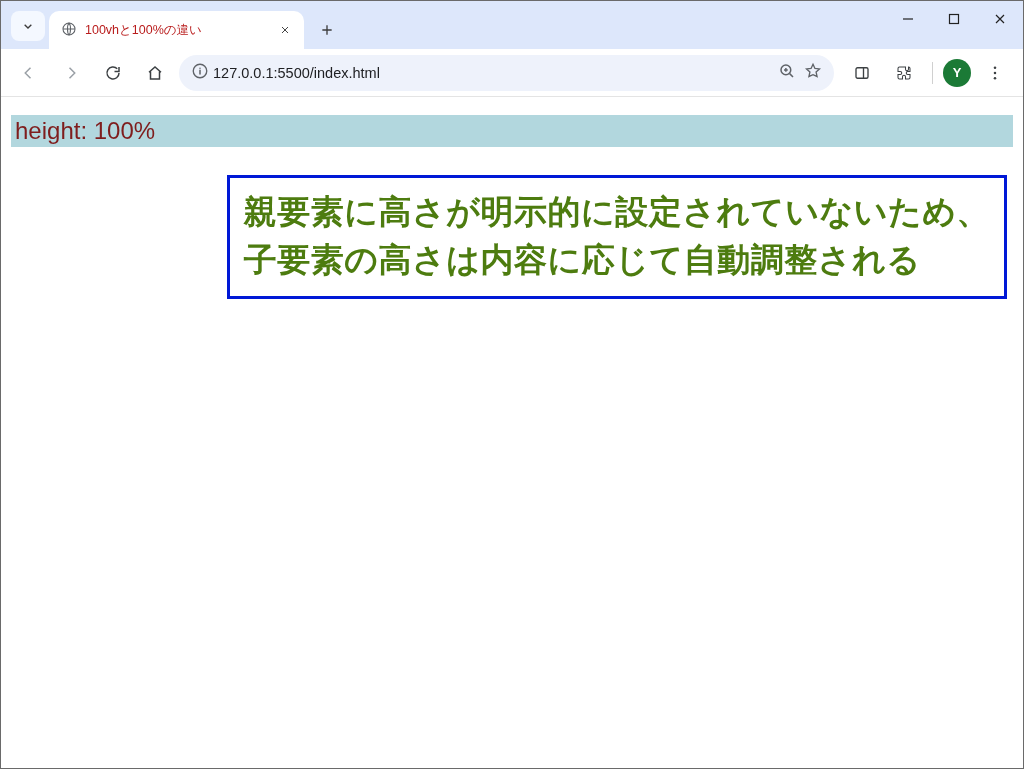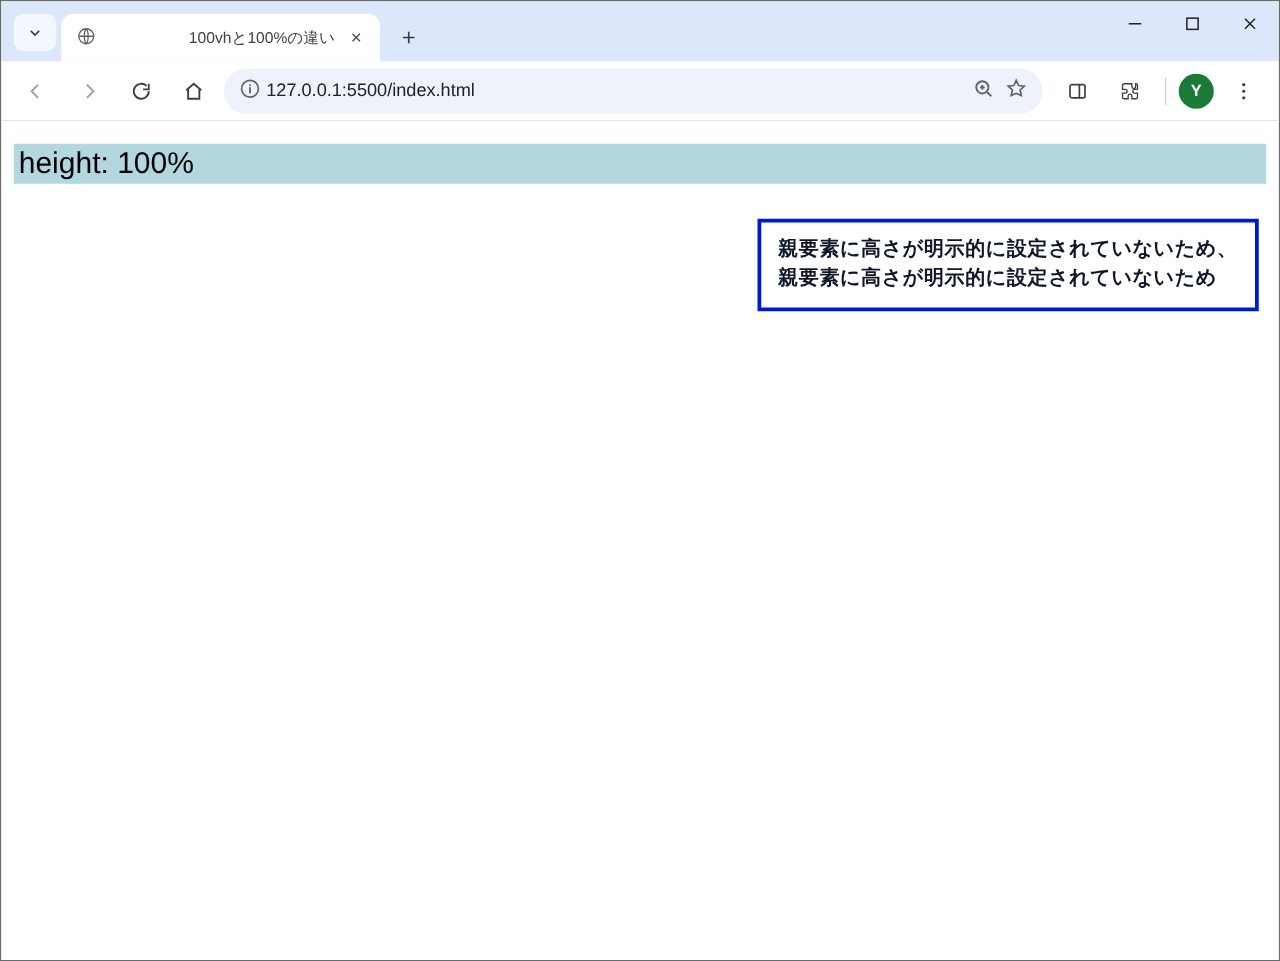--- a/index.html
+++ b/index.html
@@ -37,22 +37,21 @@
     display: flex;
     align-items: center;
     background: #ffffff;
     height: 38px;
     border-radius: 10px 10px 0 0;
     padding: 0 10px 0 12px;
     min-width: 255px;
     max-width: 255px;
     gap: 8px;
     font-size: 12.5px;
-    color: #404040;
-    text-align: right;
+    color: #b91c1c;
   }
   .globe-icon {
     width: 16px; height: 16px; flex: none;
     color: #5f6368;
   }
   .tab-title { flex: 1; white-space: nowrap; overflow: hidden; text-overflow: ellipsis; }
   .tab-close {
     width: 18px; height: 18px; display:flex; align-items:center; justify-content:center;
     font-size: 14px; color:#444;
     border-radius:50%;
@@ -125,30 +124,30 @@
   
   .viewport {
     background:#fff;
     height: calc(100% - 96px);
     padding: 18px 10px 10px 10px;
     position: relative;
   }
   .demobox {
     background:#b2d7de;
     font-size: 24px;
-    color:#000000;
+    color:#7f1d1d;
     padding: 2px 4px;
   }
   .annotation {
     position:absolute;
     top: 78px;
     right: 16px;
     border: 3px solid #0018d6;
-    color:#0f172a;
-    font-size: 16px;
+    color:#4d7c0f;
+    font-size: 33px;
     font-weight: 700;
     padding: 10px 14px 12px 14px;
     line-height: 1.45;
     background:#fff;
     letter-spacing: .5px;
   }
 </style>
 </head>
 <body>
 
@@ -270,15 +269,15 @@
   </div>
 </div>
 
 <div class="viewport">
   <div class="demobox">
     <span>height: 100%</span>
   </div>
 
   <div class="annotation">
     <div>親要素に高さが明示的に設定されていないため、</div>
-    <div>親要素に高さが明示的に設定されていないため</div>
+    <div>子要素の高さは内容に応じて自動調整される</div>
   </div>
 </div>
 
 </body></html>

